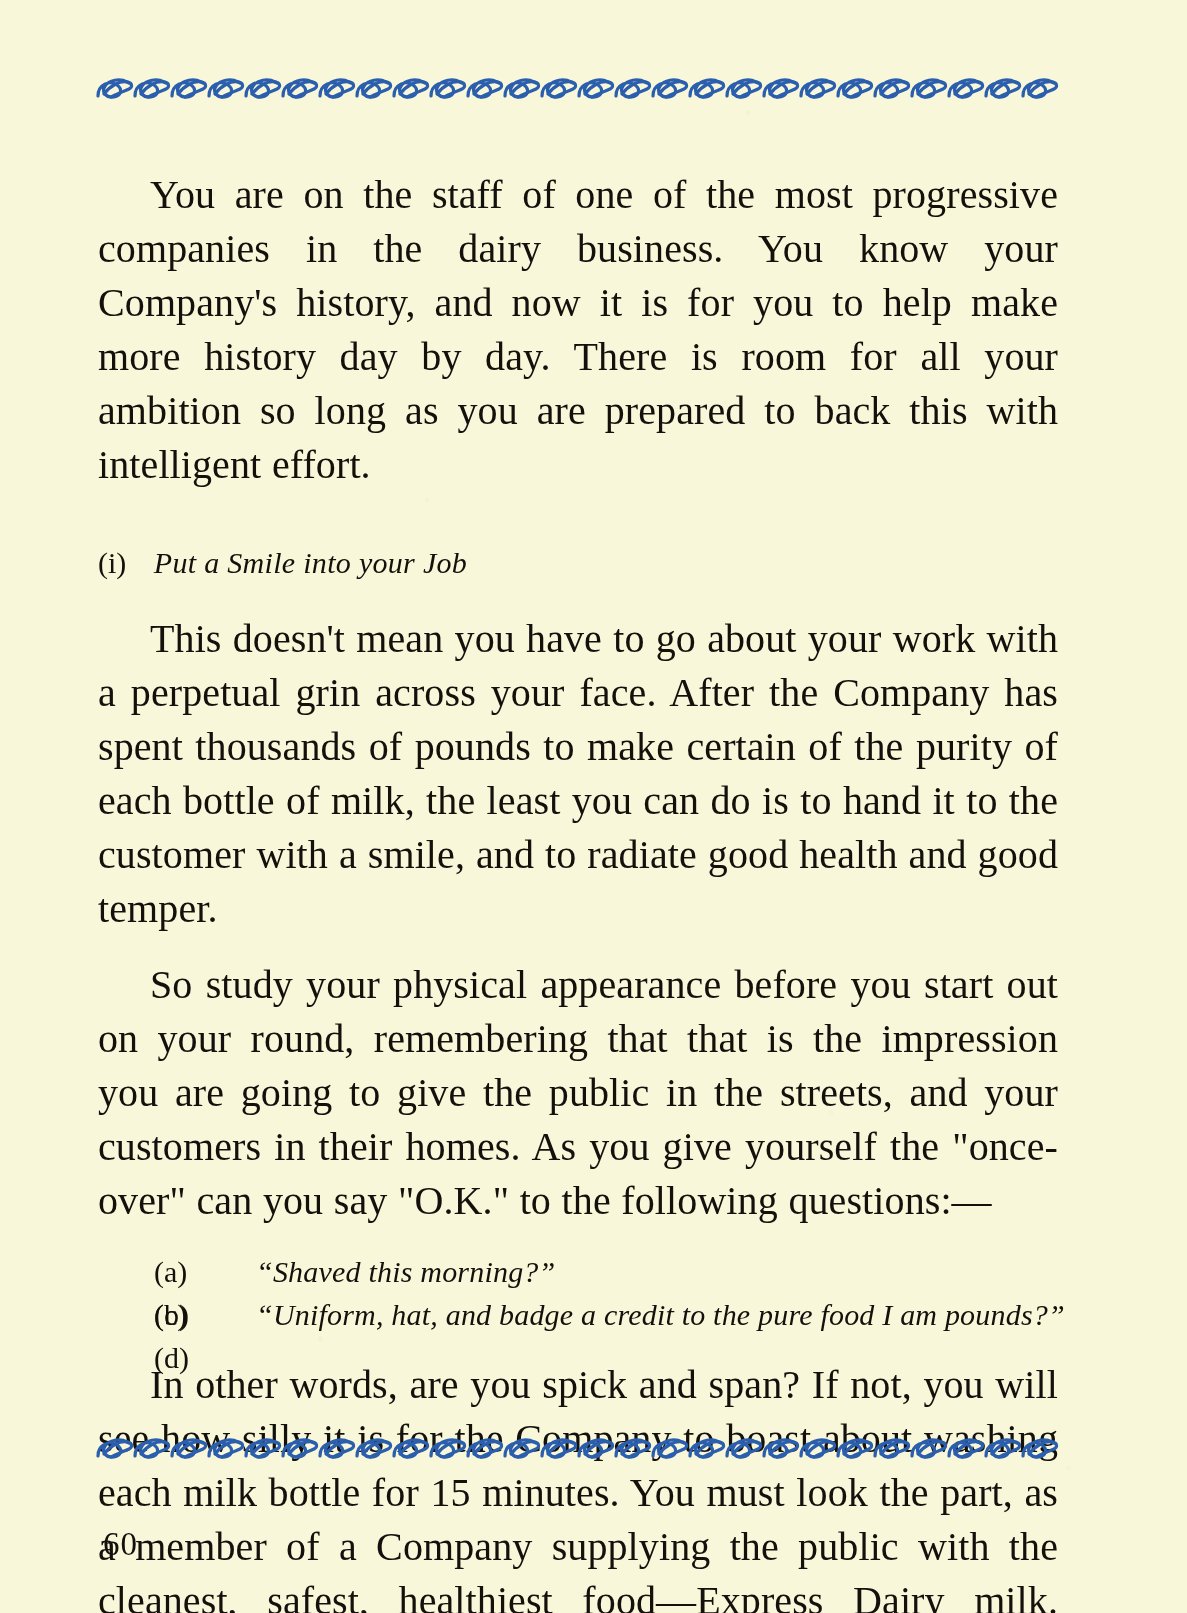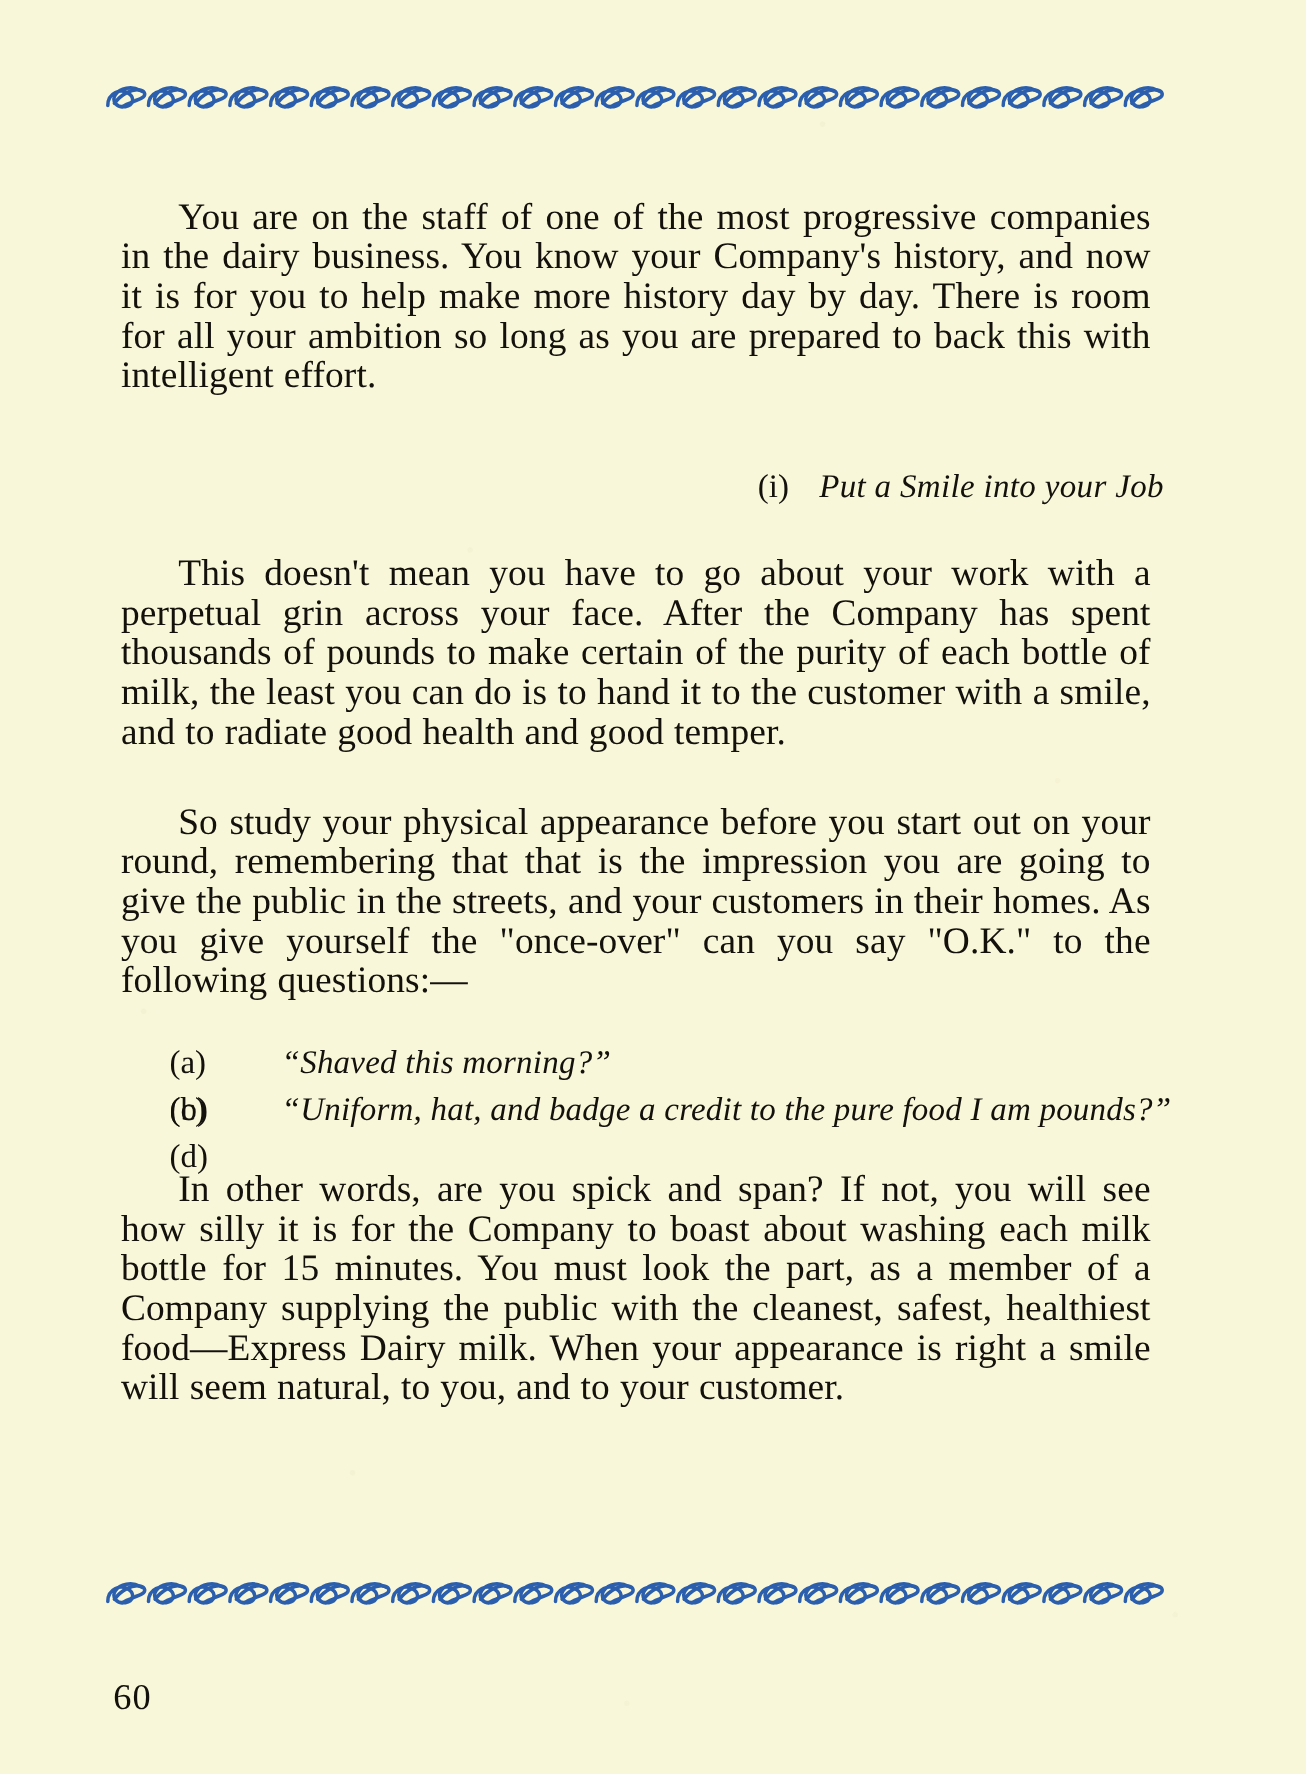--- a/index.html
+++ b/index.html
@@ -52,40 +52,40 @@
     overflow: hidden;
     line-height: 0;
   }
   .ornament svg { display: block; }
 
   .ornament-top    { position: absolute; left: 96px; top: 68px;  width: 980px; }
   .ornament-bottom { position: absolute; left: 96px; top: 1428px; width: 980px; }
 
   
   p.para {
-    margin: 12px;
-    font-size: 34px;
-    line-height: 36px;
+    margin: 0;
+    font-size: 40px;
+    line-height: 54px;
     text-align: justify;
     text-indent: 52px;
     -webkit-hyphens: none;
     hyphens: none;
     letter-spacing: 0.1px;
     word-spacing: 0.5px;
   }
   p.para.last-loose { text-align: justify; }
 
   .gap-sm { height: 22px; }
   .gap-md { height: 30px; }
 
   .section-heading {
     margin: 0;
     font-size: 30px;
     line-height: 38px;
-    text-align: right;
+    text-align: left;
     font-weight: normal;
   }
   .section-heading .numeral { font-style: normal; }
   .section-heading .title   { font-style: italic; letter-spacing: 0.3px; }
 
   
   ol.qlist {
     margin: 0;
     padding: 0;
     list-style: none;

